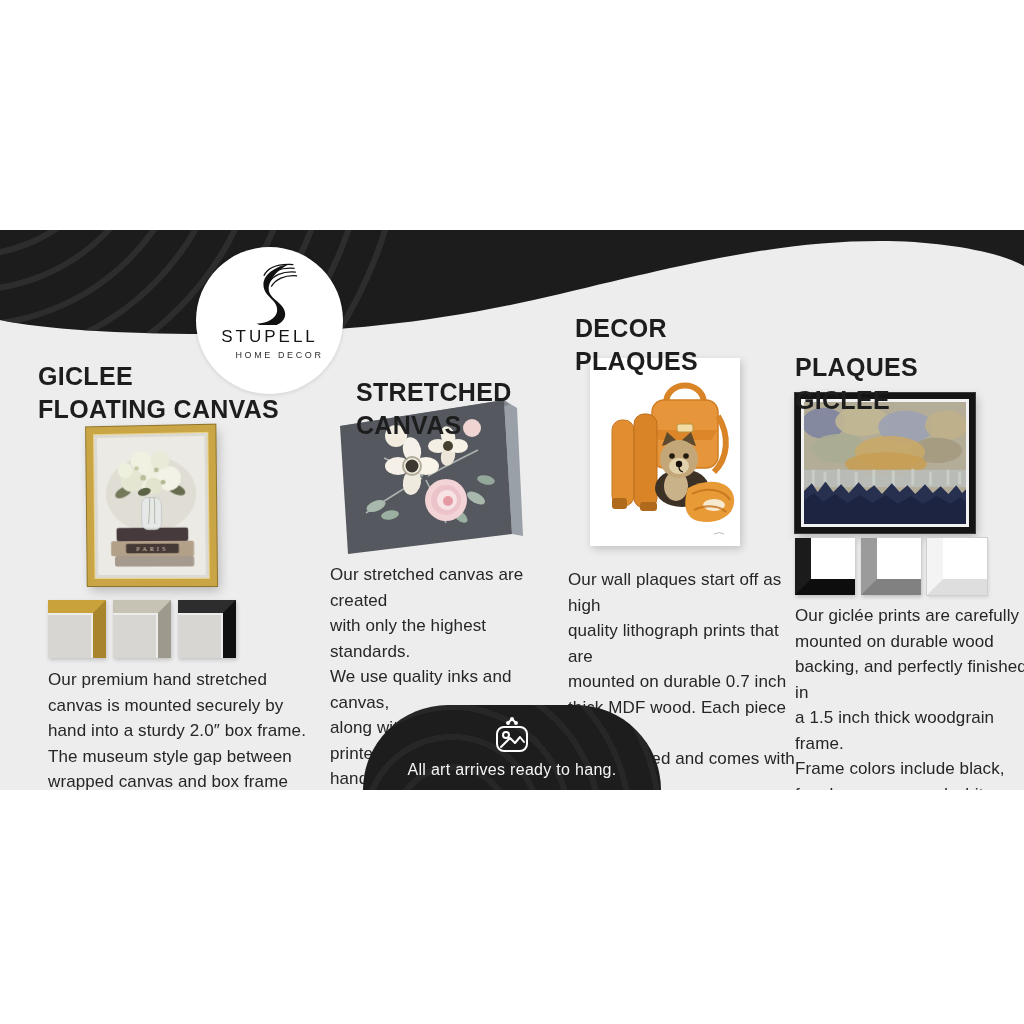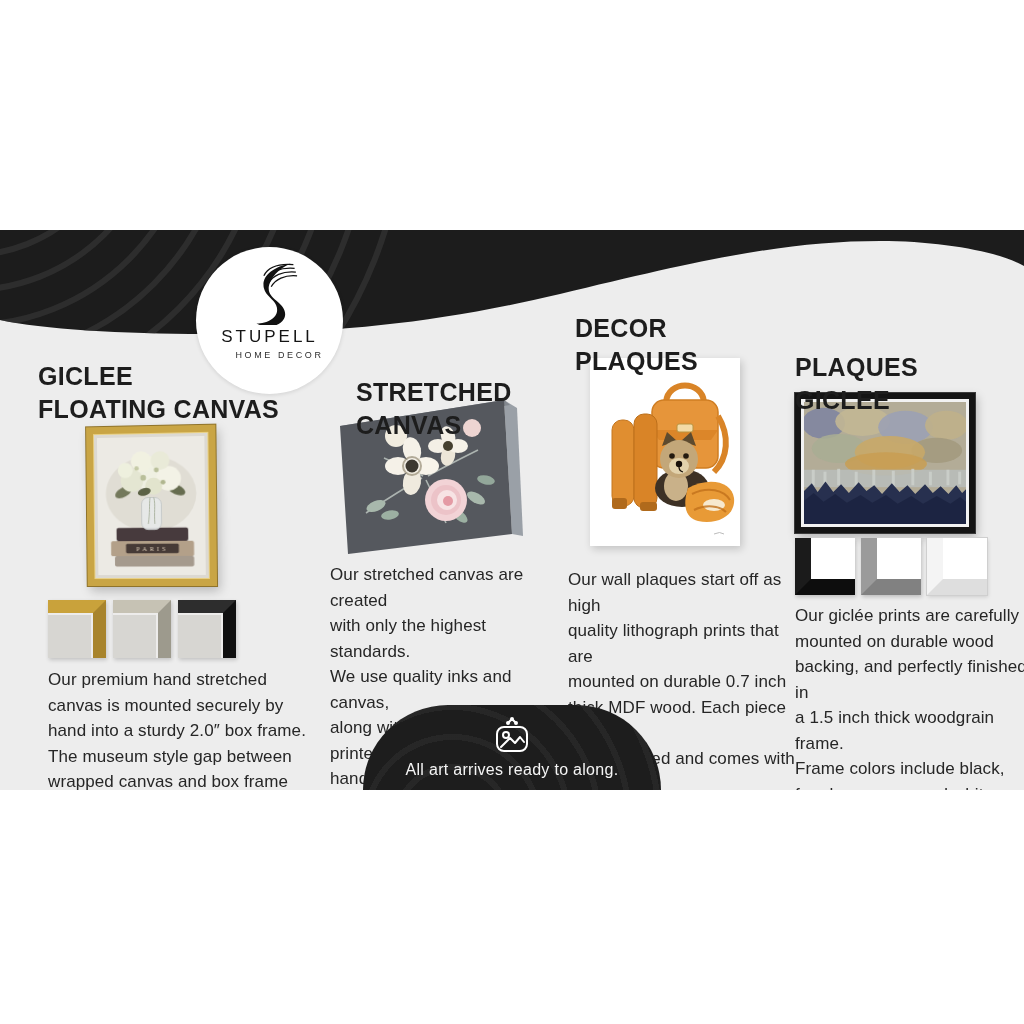--- a/index.html
+++ b/index.html
@@ -288,17 +288,17 @@
         <g stroke="#ffffff" fill="none" stroke-width="2" stroke-linecap="round" stroke-linejoin="round">
           <path d="M17,6 L21,2 L25,6"></path>
           <circle cx="17" cy="6" r="1" fill="#fff"></circle>
             <circle cx="25" cy="6" r="1" fill="#fff"></circle>
             <circle cx="21" cy="2" r="1" fill="#fff"></circle>
           <rect x="6" y="10" width="30" height="24" rx="7"></rect>
           <circle cx="15" cy="18" r="3"></circle>
           <path d="M10,30 L19,21 L24,26 L29,20 L33,25"></path>
         </g>
       </svg>
-      <div class="msg">All art arrives ready to along.</div>
+      <div class="msg">All art arrives ready to hang.</div>
     </div>
 
   </div>
 </div>
 
 </body></html>

